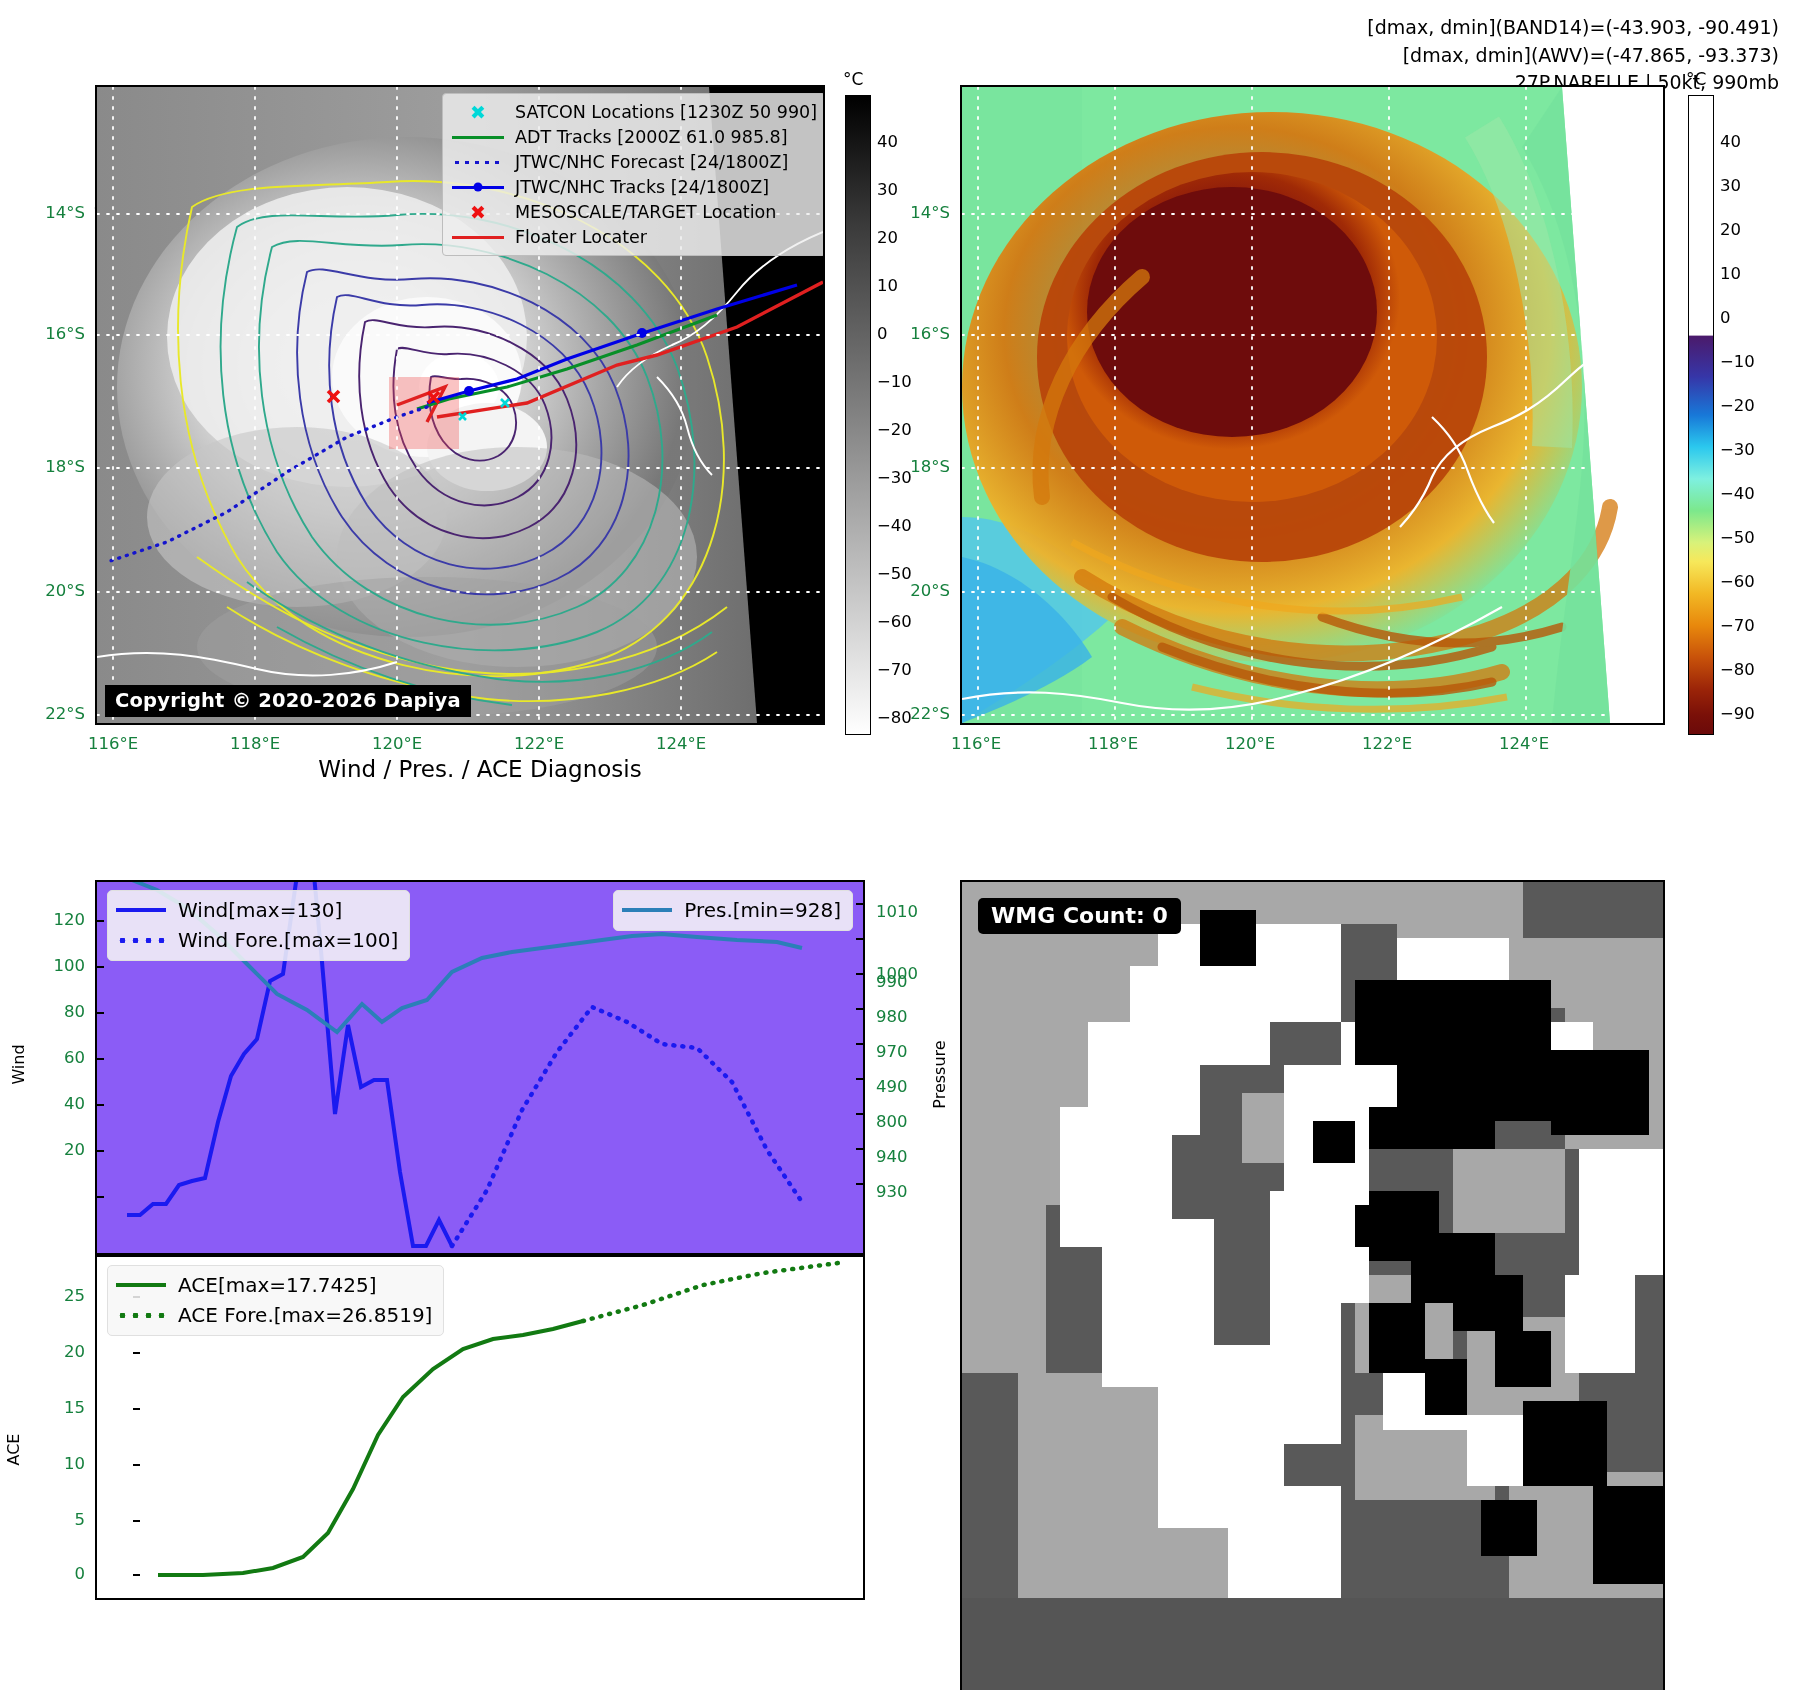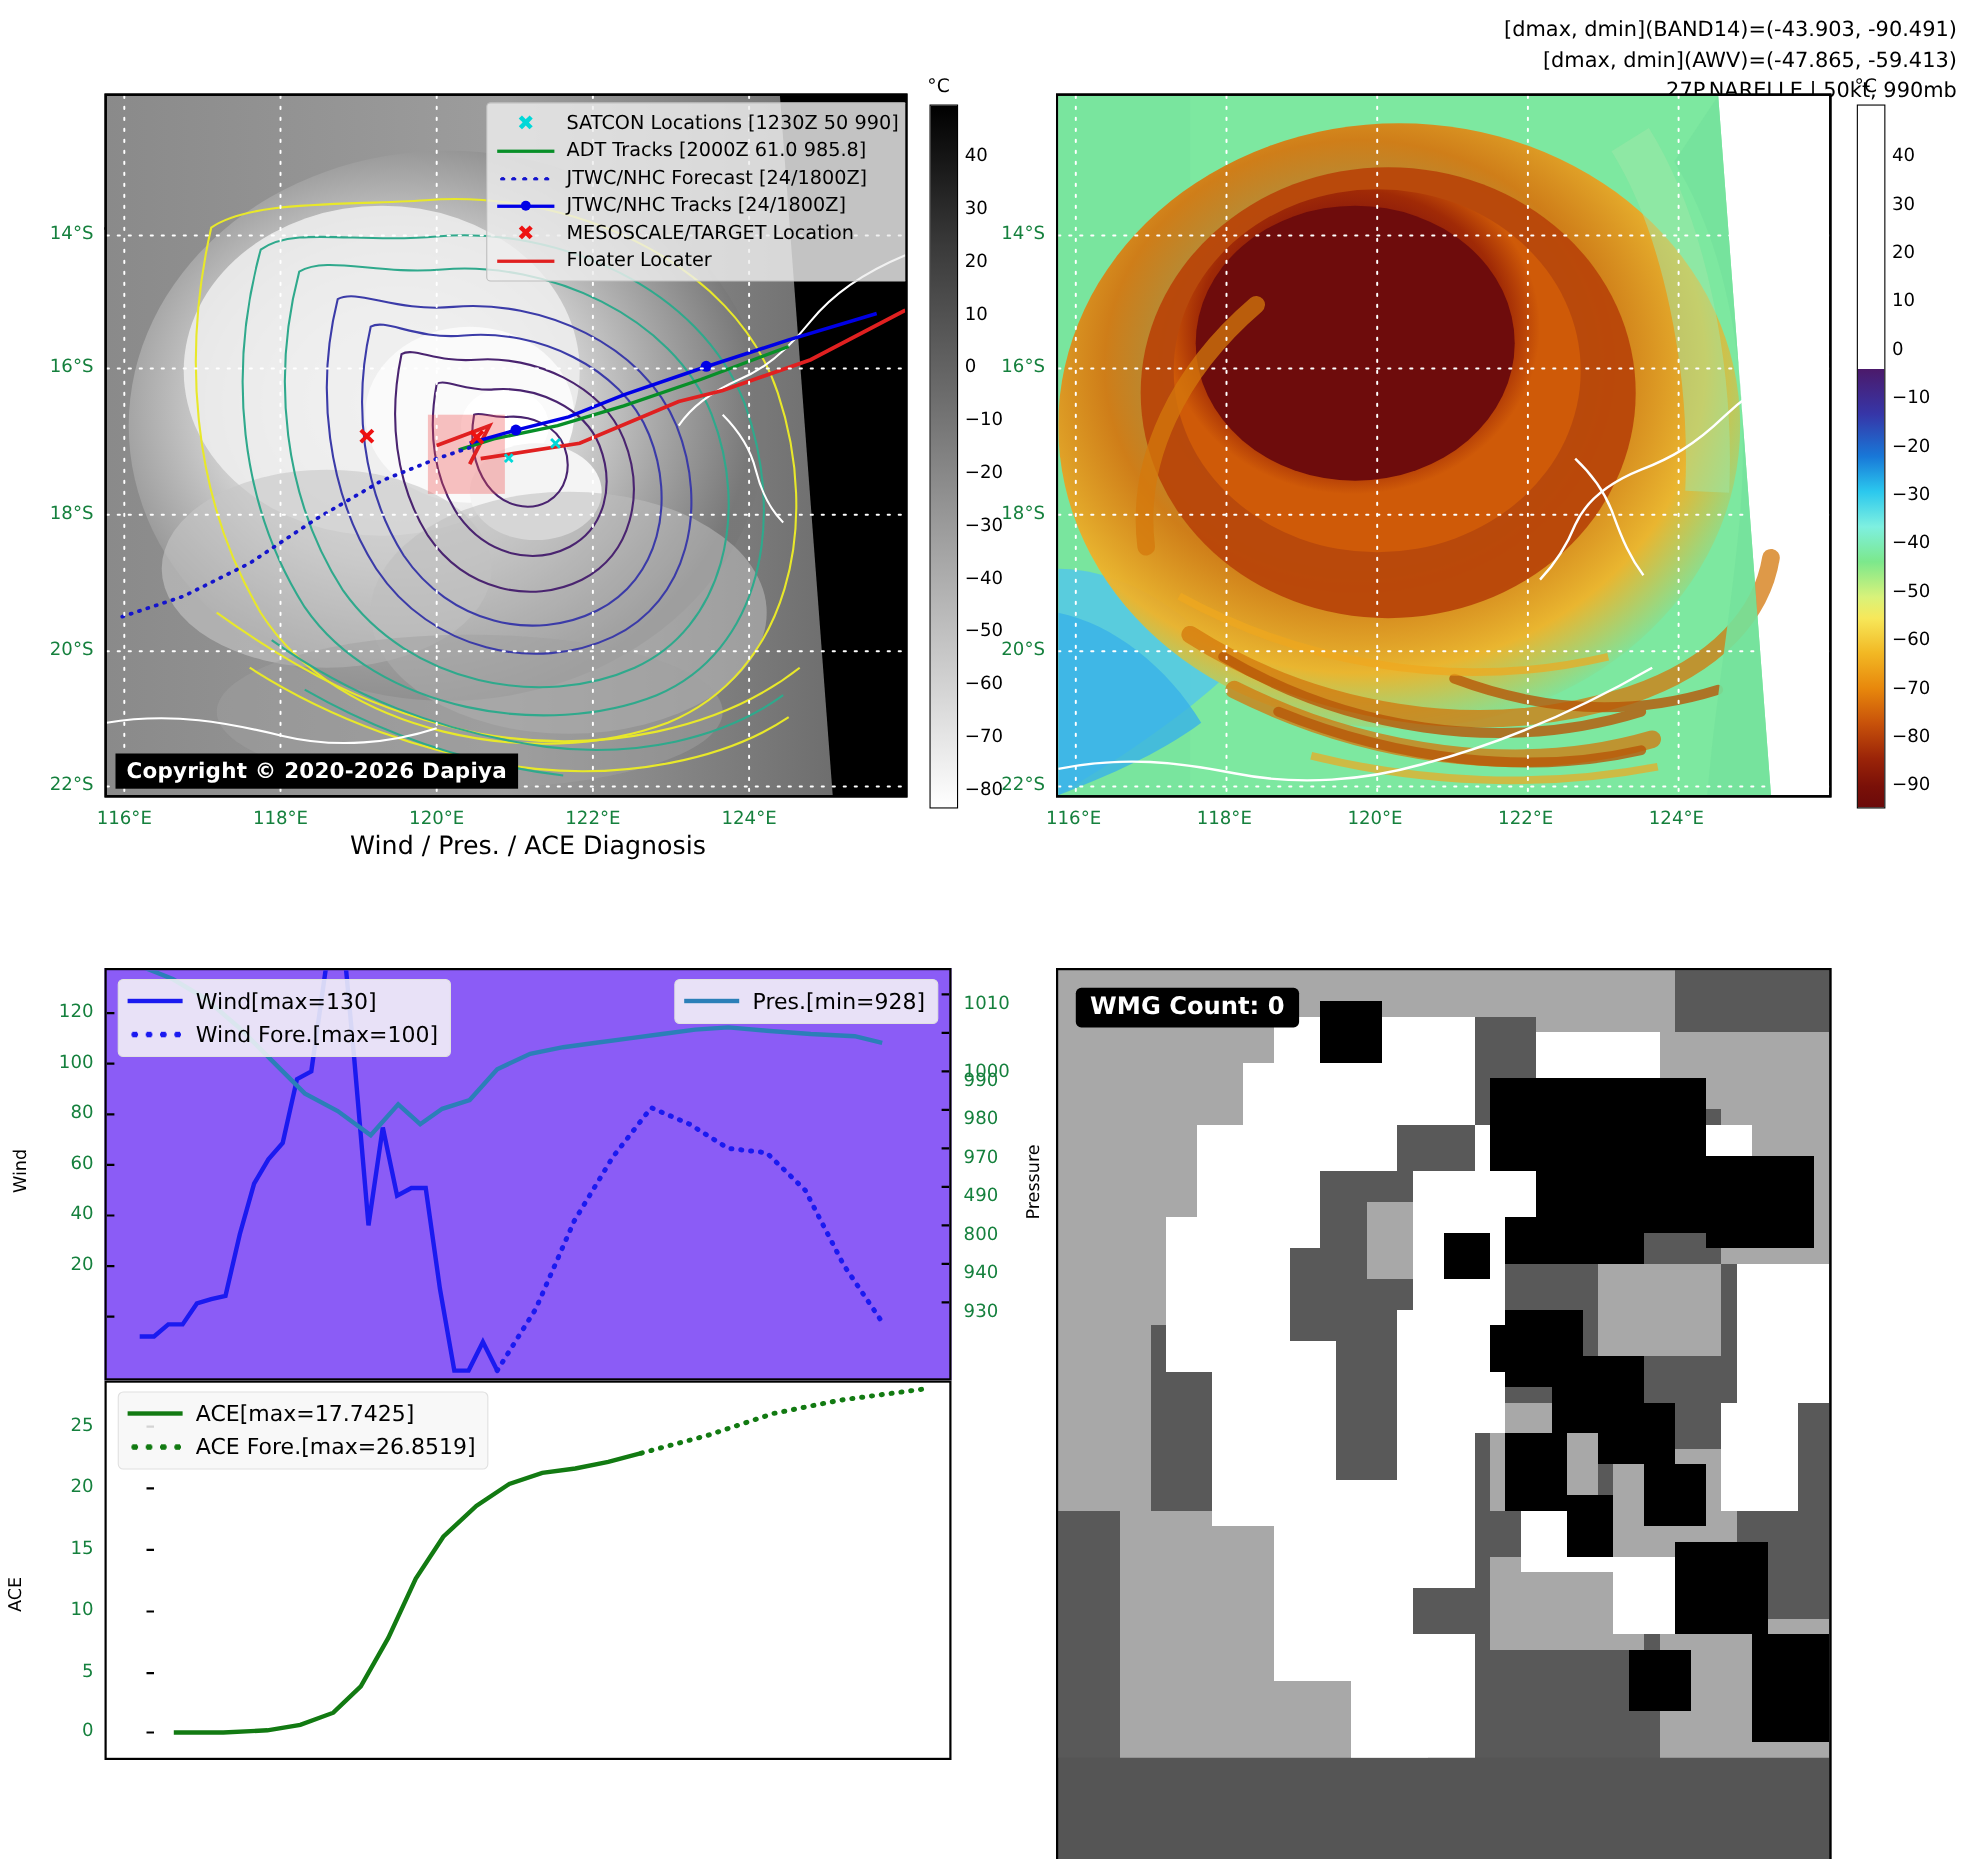--- a/index.html
+++ b/index.html
@@ -73,21 +73,21 @@
 </head>
 <body>
 
 <div class="abs" id="title-block">
   <div>HIMAWARI-9 BAND14-DIAS TARGET AREA</div>
   <div>Time: 2026/03/24 20:35:00Z</div>
 </div>
 
 <div class="abs" id="meta-block">
   <div>[dmax, dmin](BAND14)=(-43.903, -90.491)</div>
-  <div>[dmax, dmin](AWV)=(-47.865, -59.413)</div>
+  <div>[dmax, dmin](AWV)=(-47.865, -93.373)</div>
   <div>27P.NARELLE | 50kt, 990mb</div>
 </div>
 
 <div class="panel" id="panel-ir">
   <svg class="satimg" width="726" height="636" viewBox="0 0 726 636">
     <defs>
       <radialGradient id="irCloud" cx="42%" cy="46%" r="56%">
         <stop offset="0%" stop-color="#fdfdfd"></stop>
         <stop offset="28%" stop-color="#f0f0f0"></stop>
         <stop offset="52%" stop-color="#d2d2d2"></stop>

